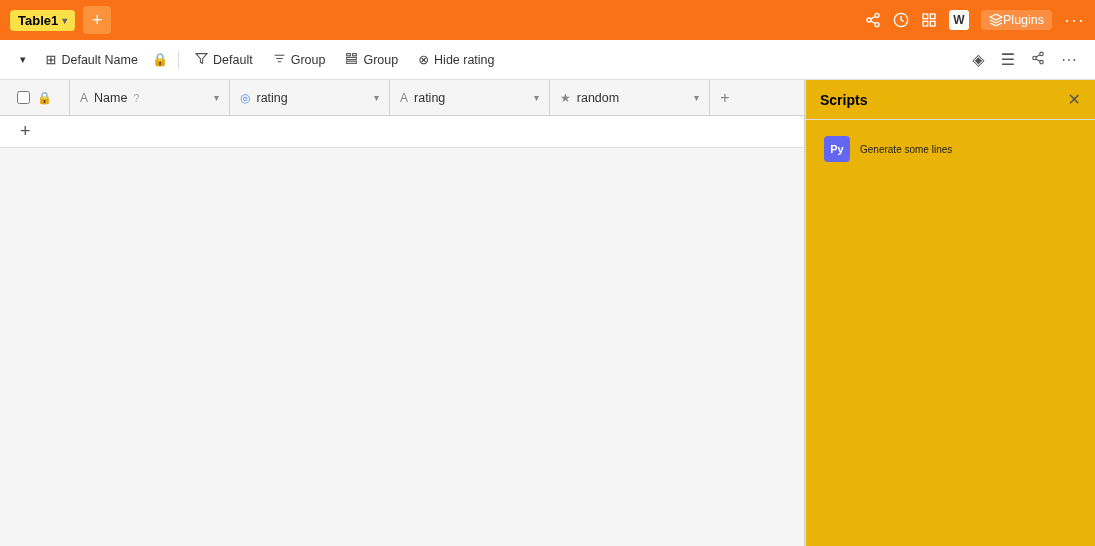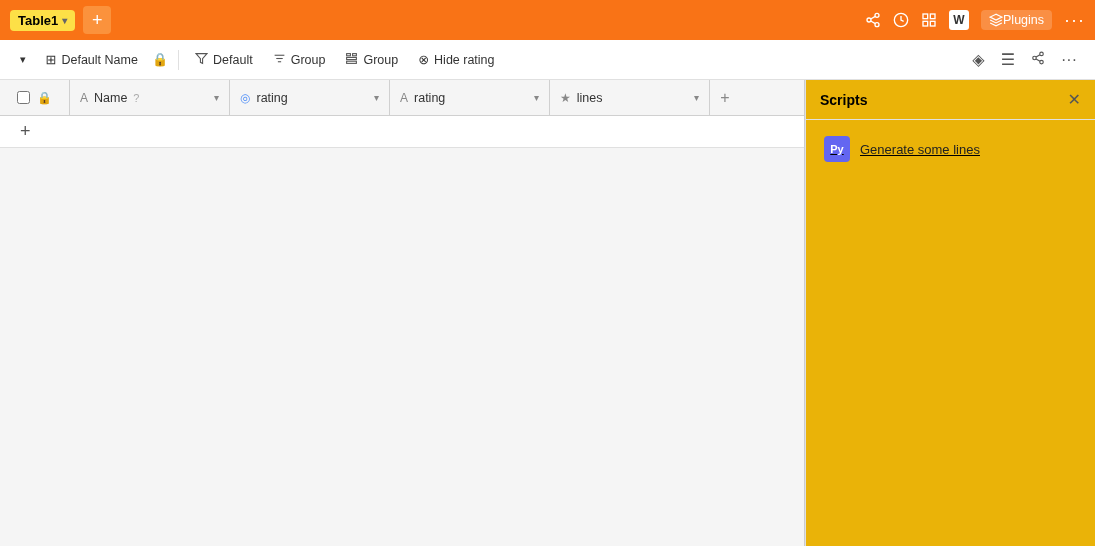--- a/index.html
+++ b/index.html
@@ -103,31 +103,31 @@
     #scripts-panel {
       width: 290px; background: #eab308; flex-shrink: 0;
       border-left: 1px solid #e0e0e0; display: flex; flex-direction: column;
     }
     #scripts-header {
       display: flex; align-items: center; justify-content: space-between;
       padding: 0 14px; height: 40px; border-bottom: 1px solid #e0e0e0;
       font-weight: 600; font-size: 14px;
     }
     #scripts-close { cursor: pointer; font-size: 16px; color: #555; background: none; border: none; }
-    #scripts-list { padding: 10px 10px; text-decoration: underline; }
+    #scripts-list { padding: 10px 10px; }
     .script-item {
       display: flex; align-items: center; gap: 10px;
       padding: 6px 8px; border-radius: 4px; cursor: pointer;
     }
     .script-py-badge {
       background: #6366f1; color: white; border-radius: 4px;
       width: 26px; height: 26px; display: flex; align-items: center; justify-content: center;
       font-size: 11px; font-weight: 700; flex-shrink: 0;
     }
-    .script-name { font-size: 13px; color: #222; }
+    .script-name { font-size: 10px; color: #222; }
 
     .help-icon { color: #aaa; font-size: 11px; cursor: pointer; }
   </style>
 </head>
 <body>
 
 <div id="top-bar">
   <button id="table-name-btn">
     <span>Table1</span>
     <span style="font-size:10px; color:#666;">▾</span>
@@ -255,21 +255,21 @@
       </div>
 
       <div class="col-header col-header-random">
         <span class="col-icon">A</span>
         <span>rating</span>
         <span class="col-dropdown">▾</span>
       </div>
 
       <div class="col-header col-header-rating">
         <span class="col-icon col-icon-star">★</span>
-        <span>lines</span>
+        <span>random</span>
         <span class="col-dropdown">▾</span>
       </div>
 
       <div class="col-add-btn">+</div>
     </div>
 
     <div id="data-area">
 
       <div id="row-add">
         <span>+</span>

